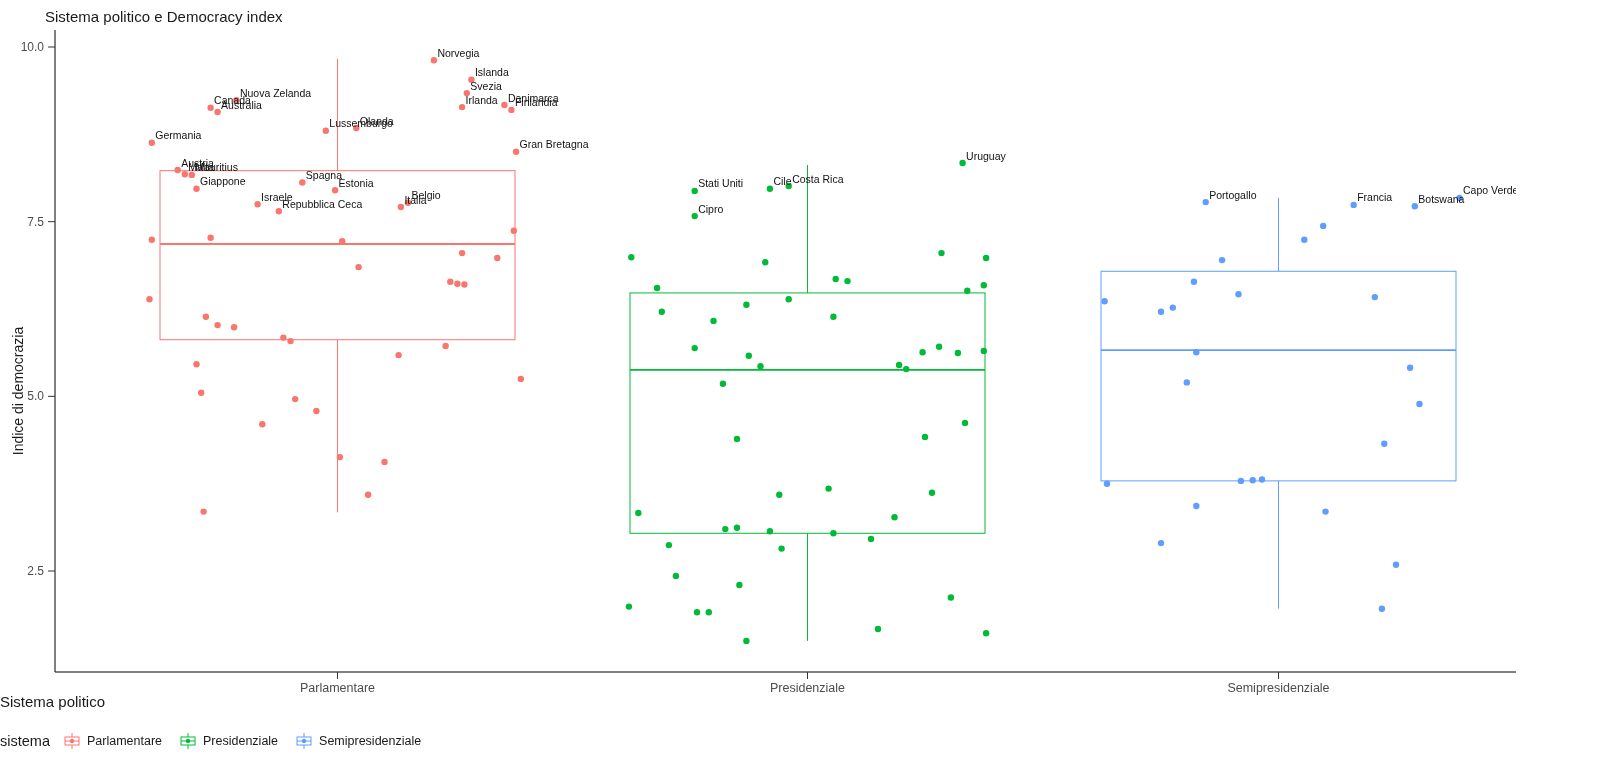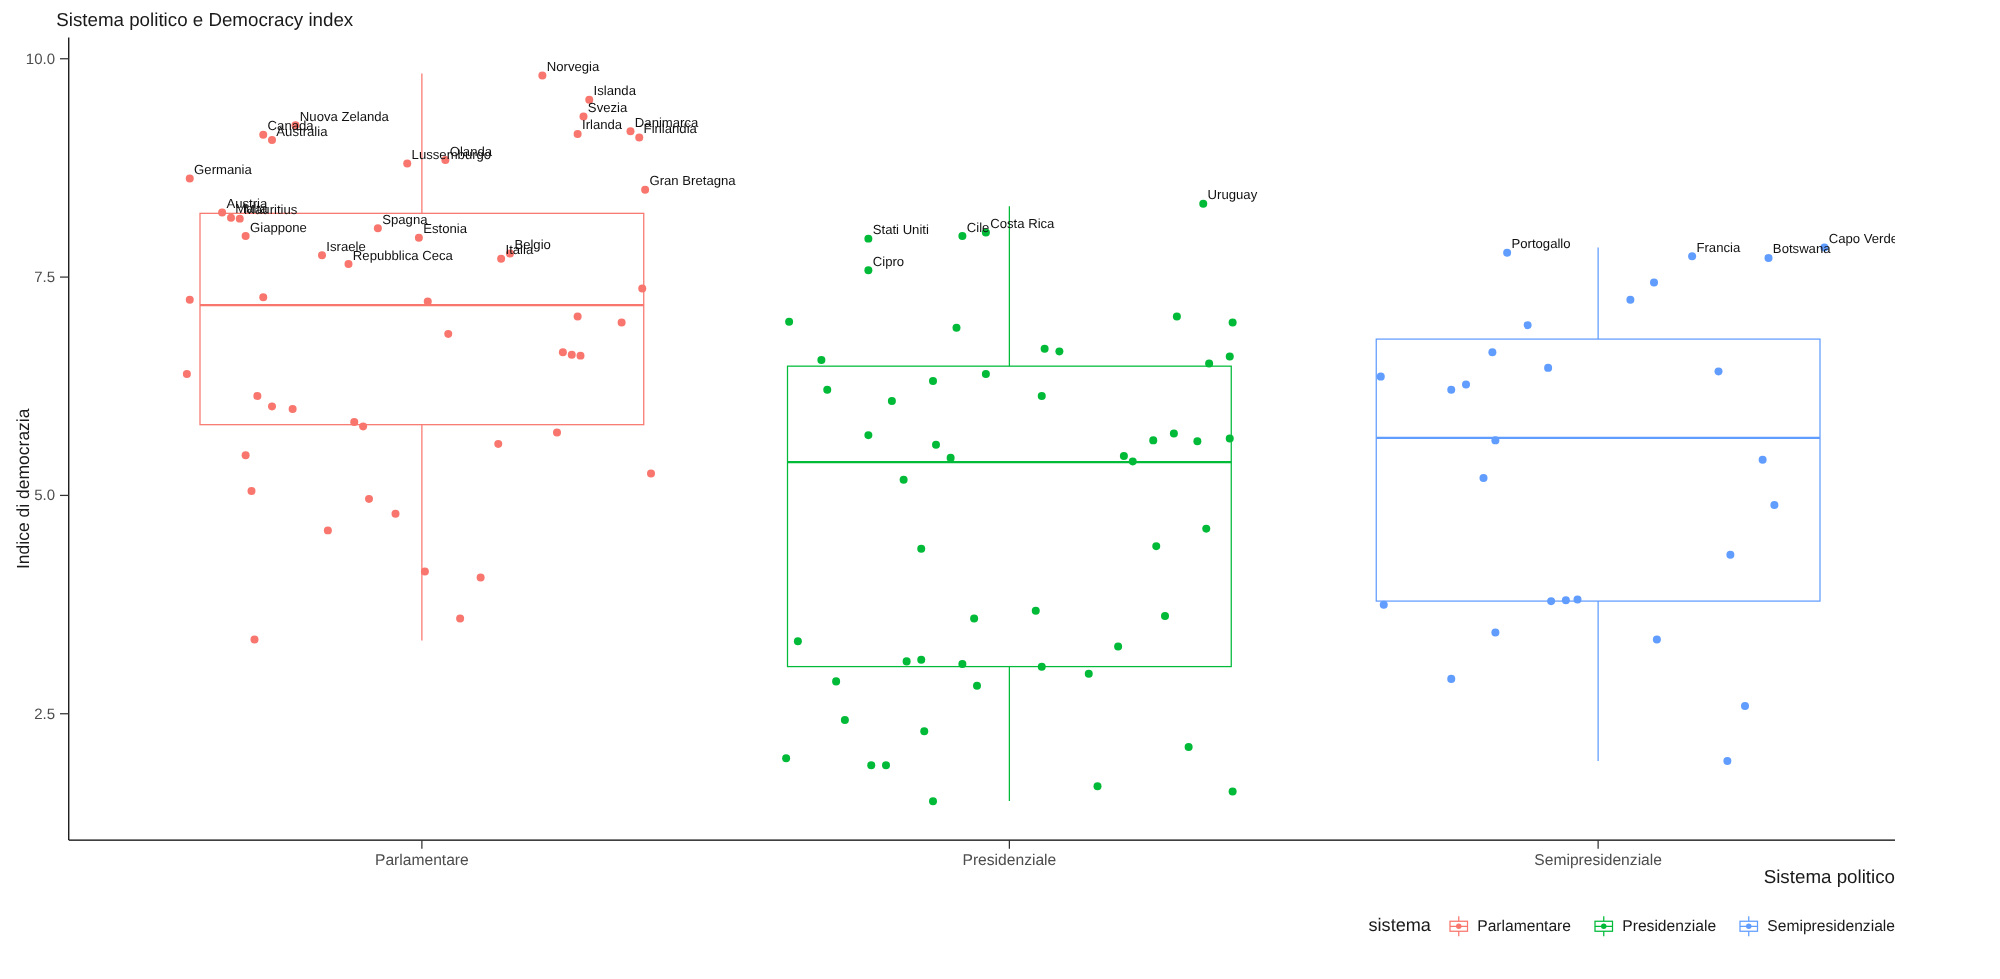--- a/index.html
+++ b/index.html
@@ -1,21 +1,21 @@
 <!DOCTYPE html>
 <html><head>
 <meta charset="utf-8">
 <style>
   html,body{margin:0;padding:0;background:#ffffff;}
   .chart{position:relative;width:1516px;height:783px;background:#fff;font-family:"Liberation Sans",sans-serif;overflow:hidden;}
   .chart-title{position:absolute;left:45px;top:8px;font-size:15px;color:#1a1a1a;}
   .plot{position:absolute;left:0;top:0;}
-  .x-axis-title{position:absolute;left:0;right:0;top:693px;text-align:right;font-size:15px;color:#1a1a1a;}
+  .x-axis-title{position:absolute;left:0;right:0;top:693px;text-align:left;font-size:15px;color:#1a1a1a;}
   .y-axis-title{position:absolute;left:-62px;top:383px;width:160px;height:16px;text-align:center;transform:rotate(-90deg);font-size:14px;color:#1a1a1a;}
-  .legend{position:absolute;left:0;right:0;top:731px;display:flex;justify-content:flex-end;align-items:center;gap:10px;}
+  .legend{position:absolute;left:0;right:0;top:731px;display:flex;justify-content:flex-start;align-items:center;gap:10px;}
   .legend-title{font-size:14.5px;color:#1a1a1a;margin-right:2px;}
   .legend-items{display:flex;align-items:center;gap:16px;}
   .legend-item{display:flex;align-items:center;gap:5px;font-size:12.5px;color:#1a1a1a;}
 </style>
 </head>
 <body>
 
 <div class="chart">
   <div class="chart-title">Sistema politico e Democracy index</div>
   <svg class="plot" width="1600" height="720" viewBox="0 0 1600 720">

